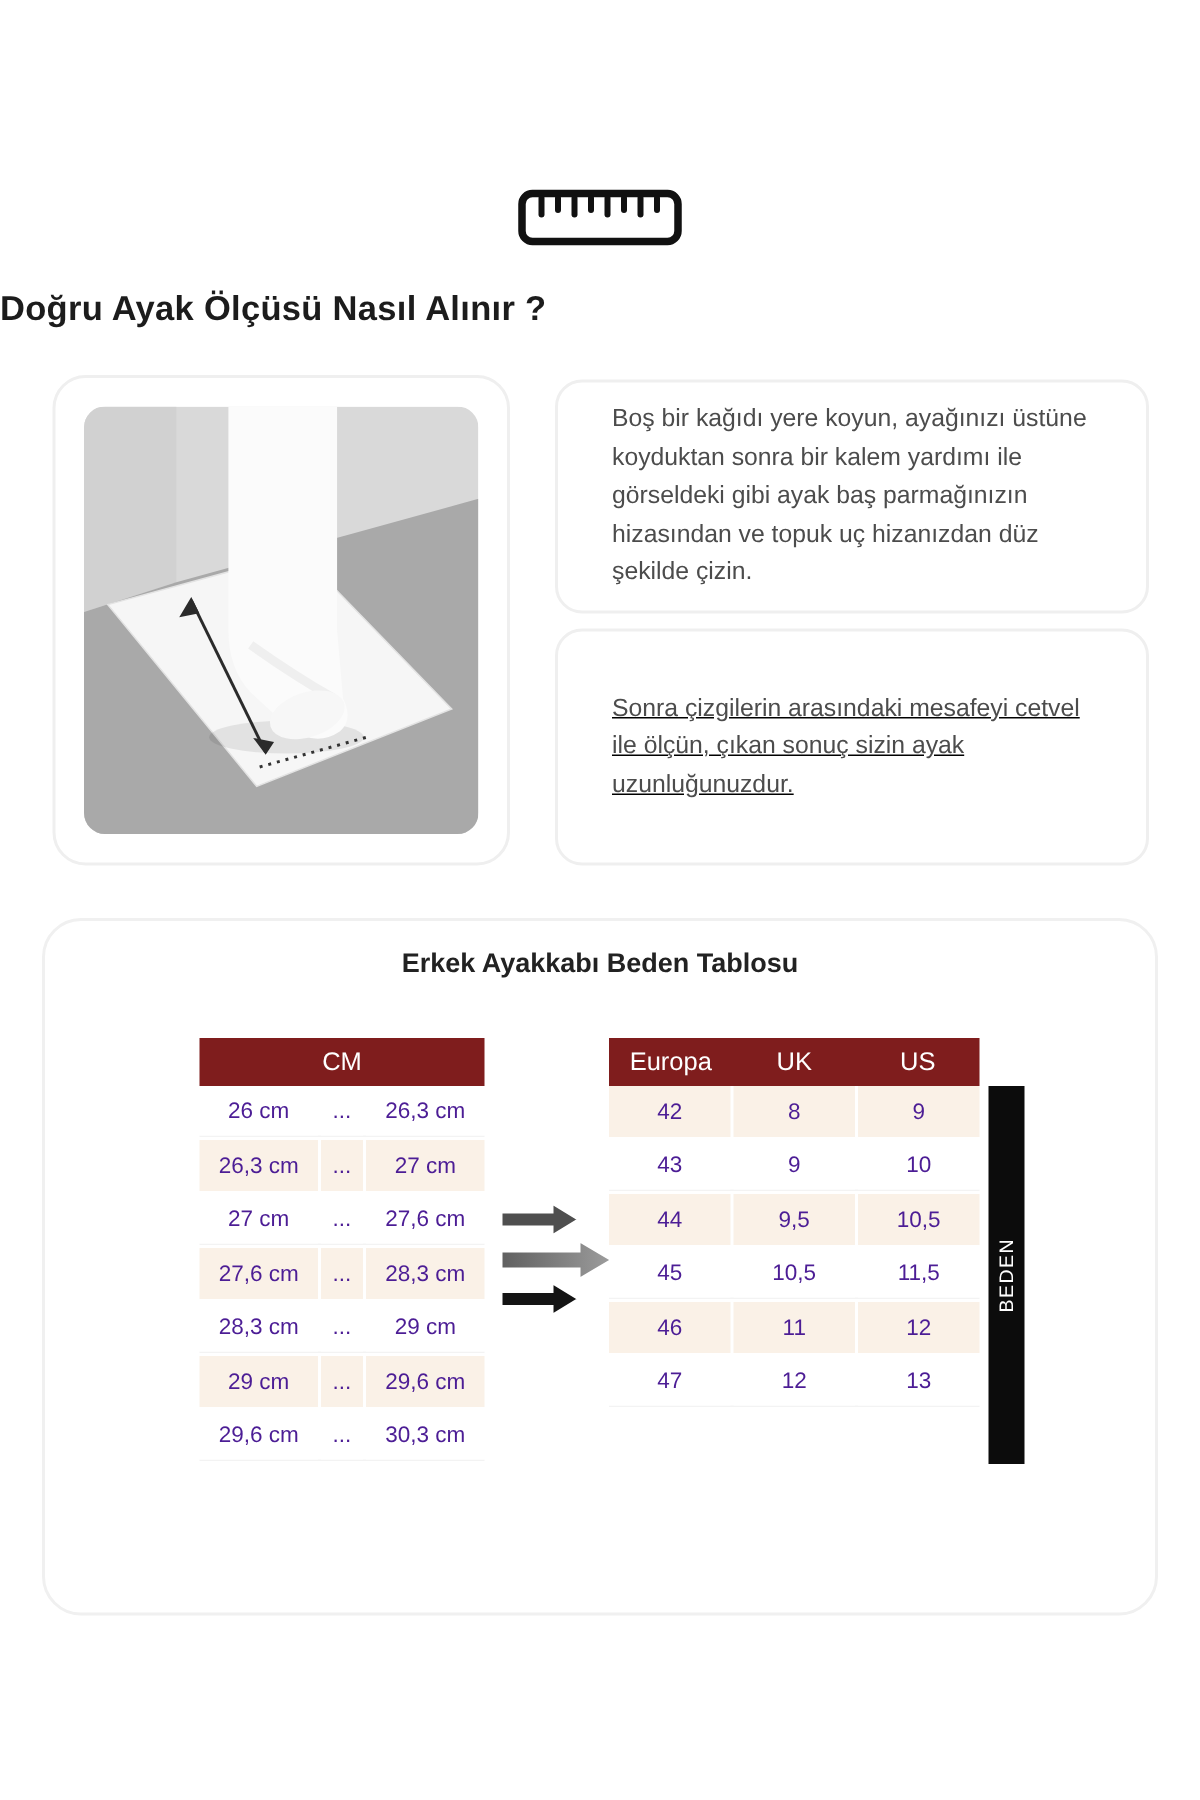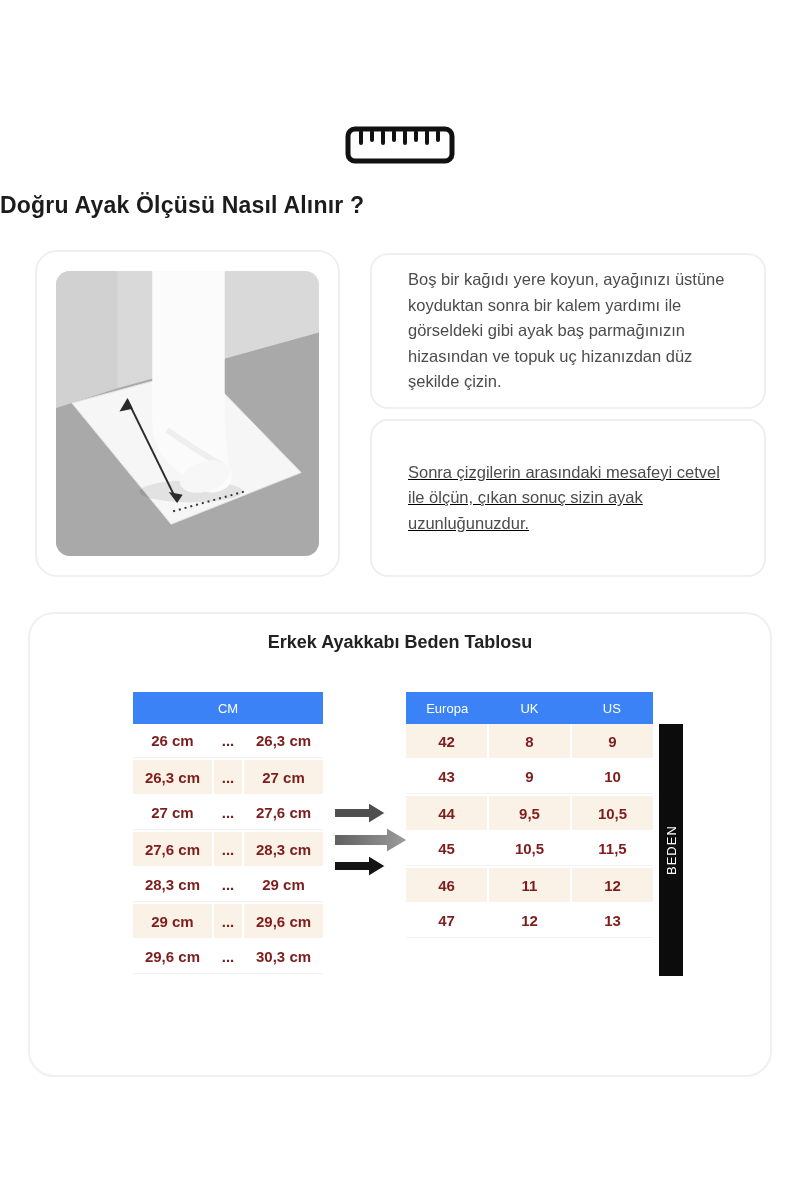--- a/index.html
+++ b/index.html
@@ -27,28 +27,28 @@
 
   
   .size-card { position:absolute; left:28px; top:612px; width:744px; height:465px;
                border:2px solid #f0f0f0; border-radius:26px; background:#fff; }
   .section-title { position:absolute; top:18px; left:0; width:100%; text-align:center;
                    font-size:18px; font-weight:700; color:#222; }
 
   .tbl { position:absolute; top:78px; }
   .tbl-cm   { left:103px; width:190px; }
   .tbl-size { left:376px; width:247px; }
-  .tbl-header { height:32px; background:#3b82f6; color:#fff; display:flex;
-                align-items:center; justify-content:center; font-size:13px; }
+  .tbl-header { height:32px; background:#7f1d1d; color:#fff; display:flex;
+                align-items:center; justify-content:center; font-size:17px; }
   .tbl-header.split { justify-content:space-between; padding:0 0; }
   .tbl-header.split .hcell { flex:1; text-align:center; }
 
   .srow { display:flex; height:34px; margin-bottom:2px; }
   .srow .cell { display:flex; align-items:center; justify-content:center;
-                font-size:15px; color:#7f1d1d; font-weight:700; background:#fff; }
+                font-size:15px; color:#4c1d95; font-weight:400; background:#fff; }
   .srow .cell + .cell { margin-left:2px; }
   .srow.cream .cell { background:#faf1e7; }
   .srow.white { border-bottom:1px solid #f3f3f3; }
   .c-from { width:42%; } .c-dots { width:15%; font-size:12px; color:#9a9a9a; } .c-to { width:42%; }
   .c-eq { width:33.33%; }
 
   .beden-strip { position:absolute; left:629px; top:110px; width:24px; height:252px;
                  background:#0c0c0c; color:#fff; display:flex; align-items:center; justify-content:center;
                  font-size:13px; letter-spacing:1px;
                  writing-mode:vertical-rl; transform:rotate(180deg); }

